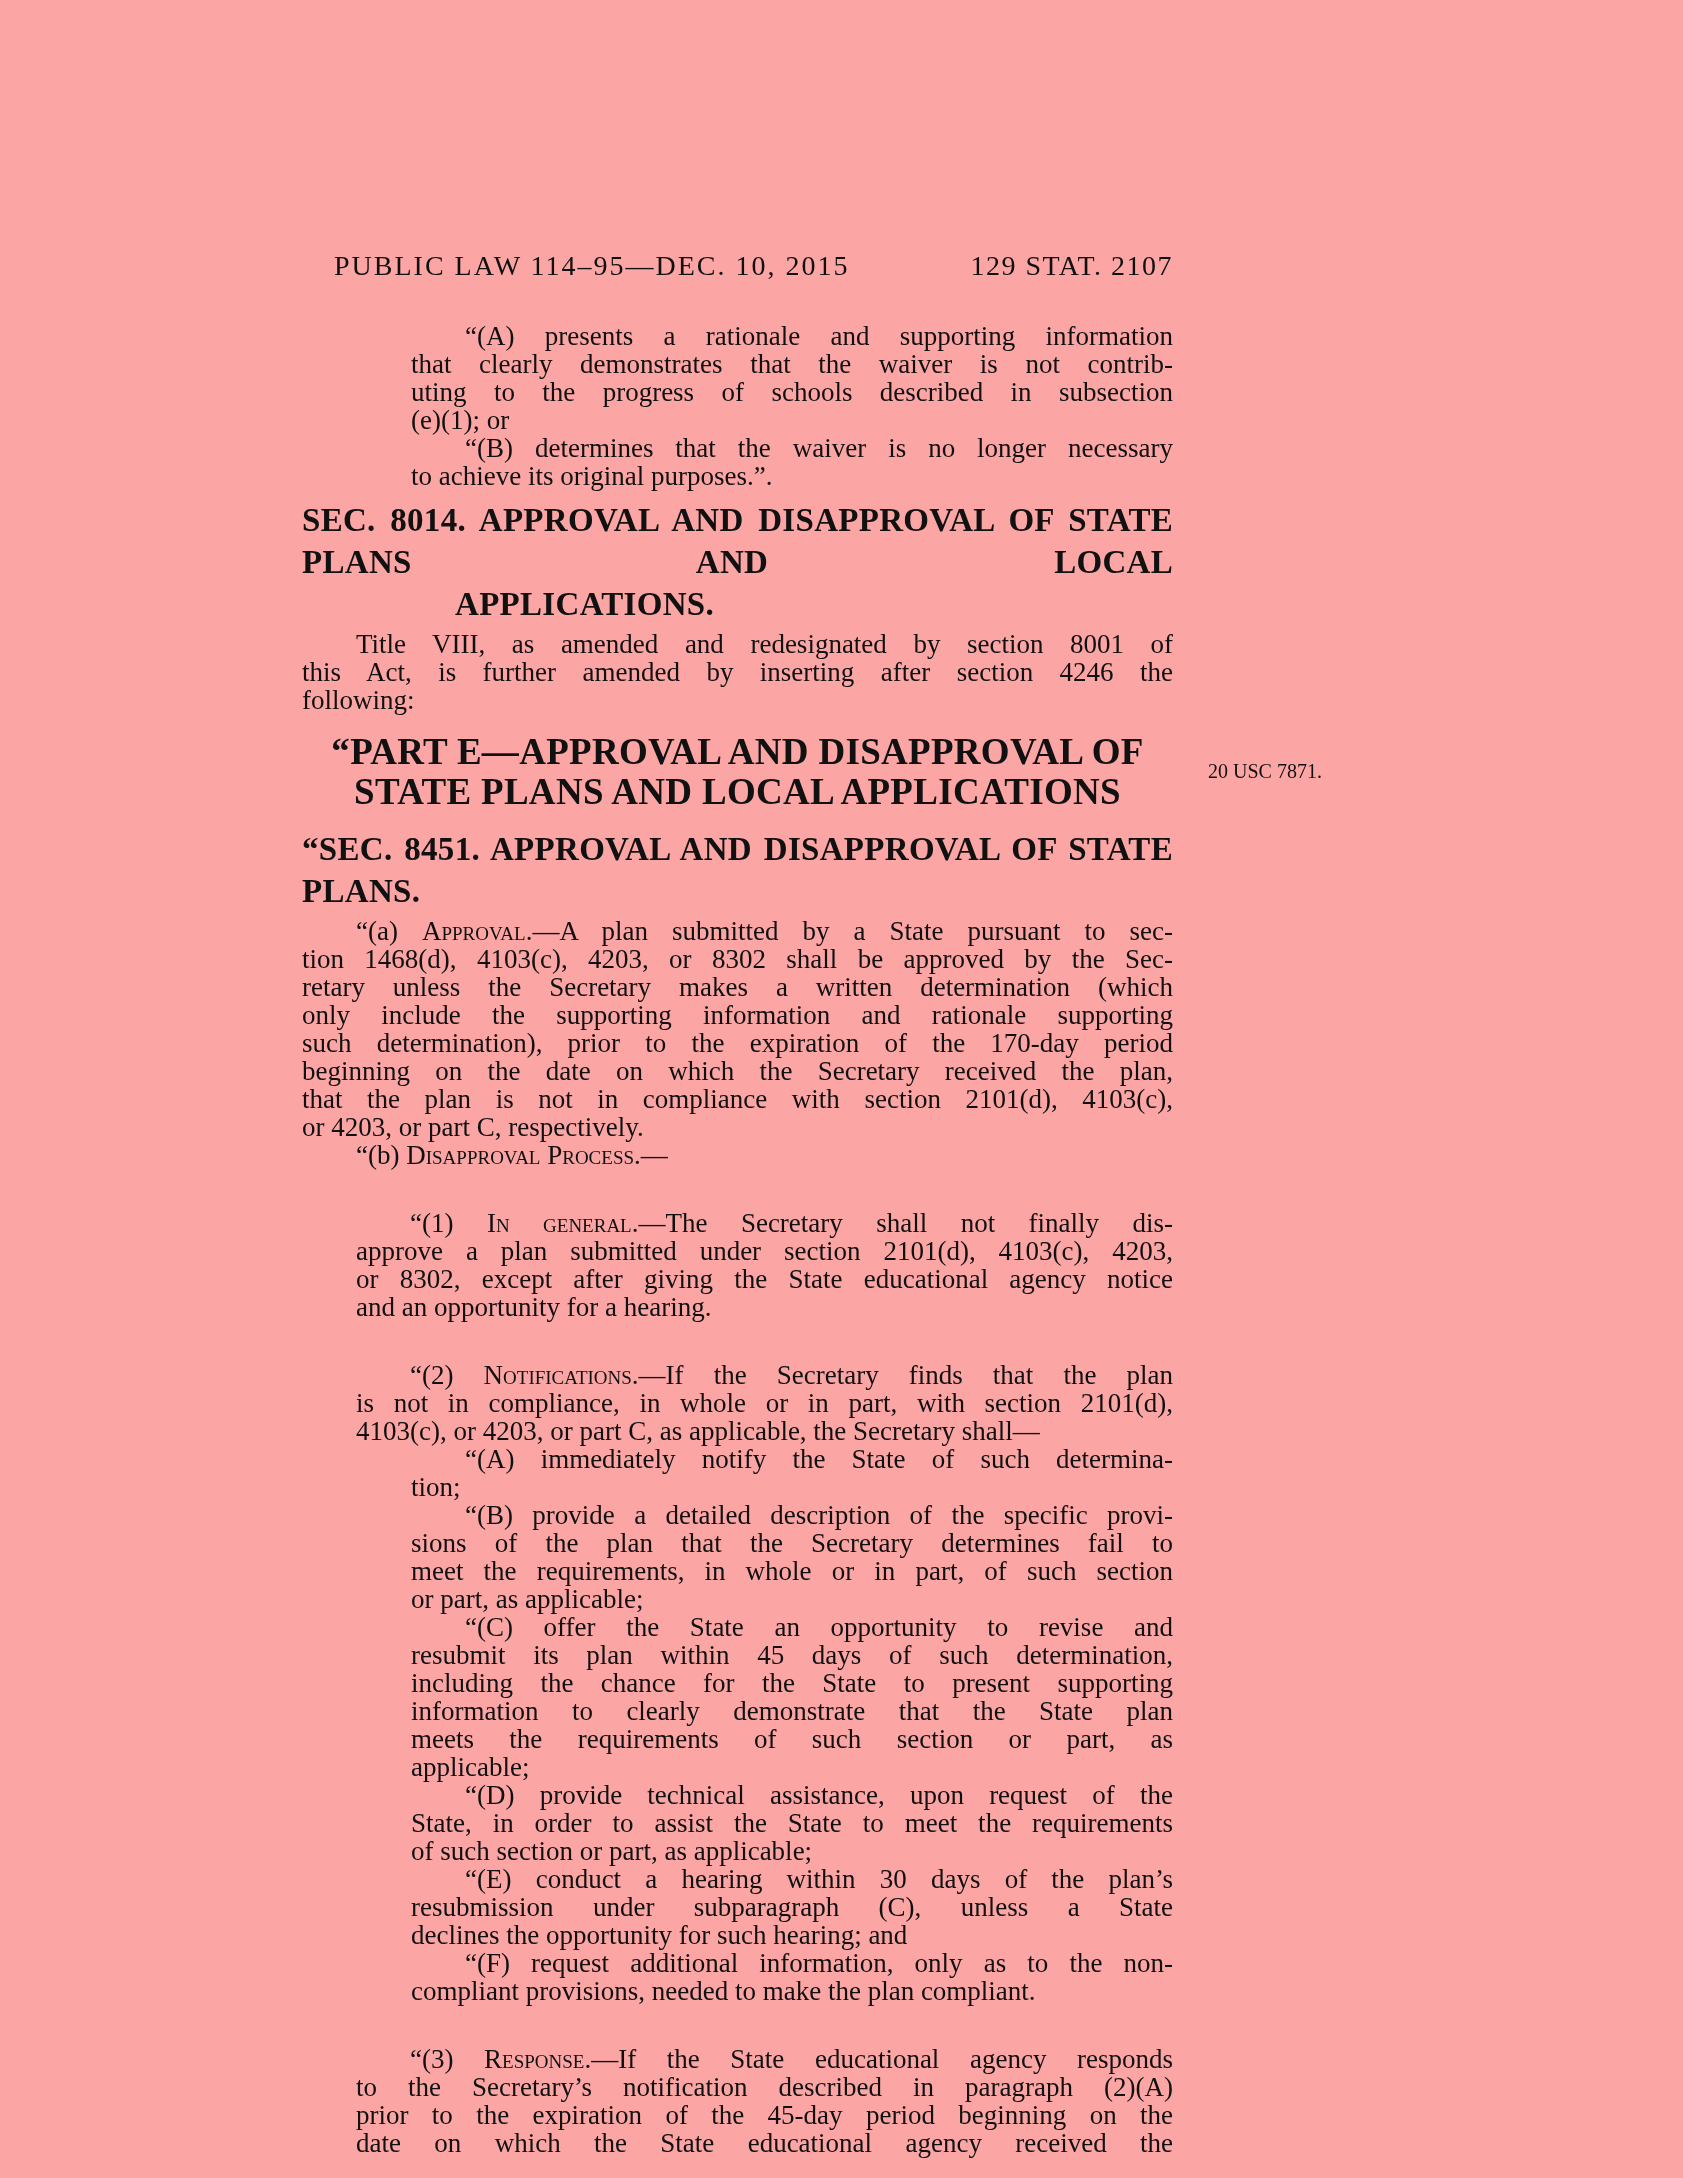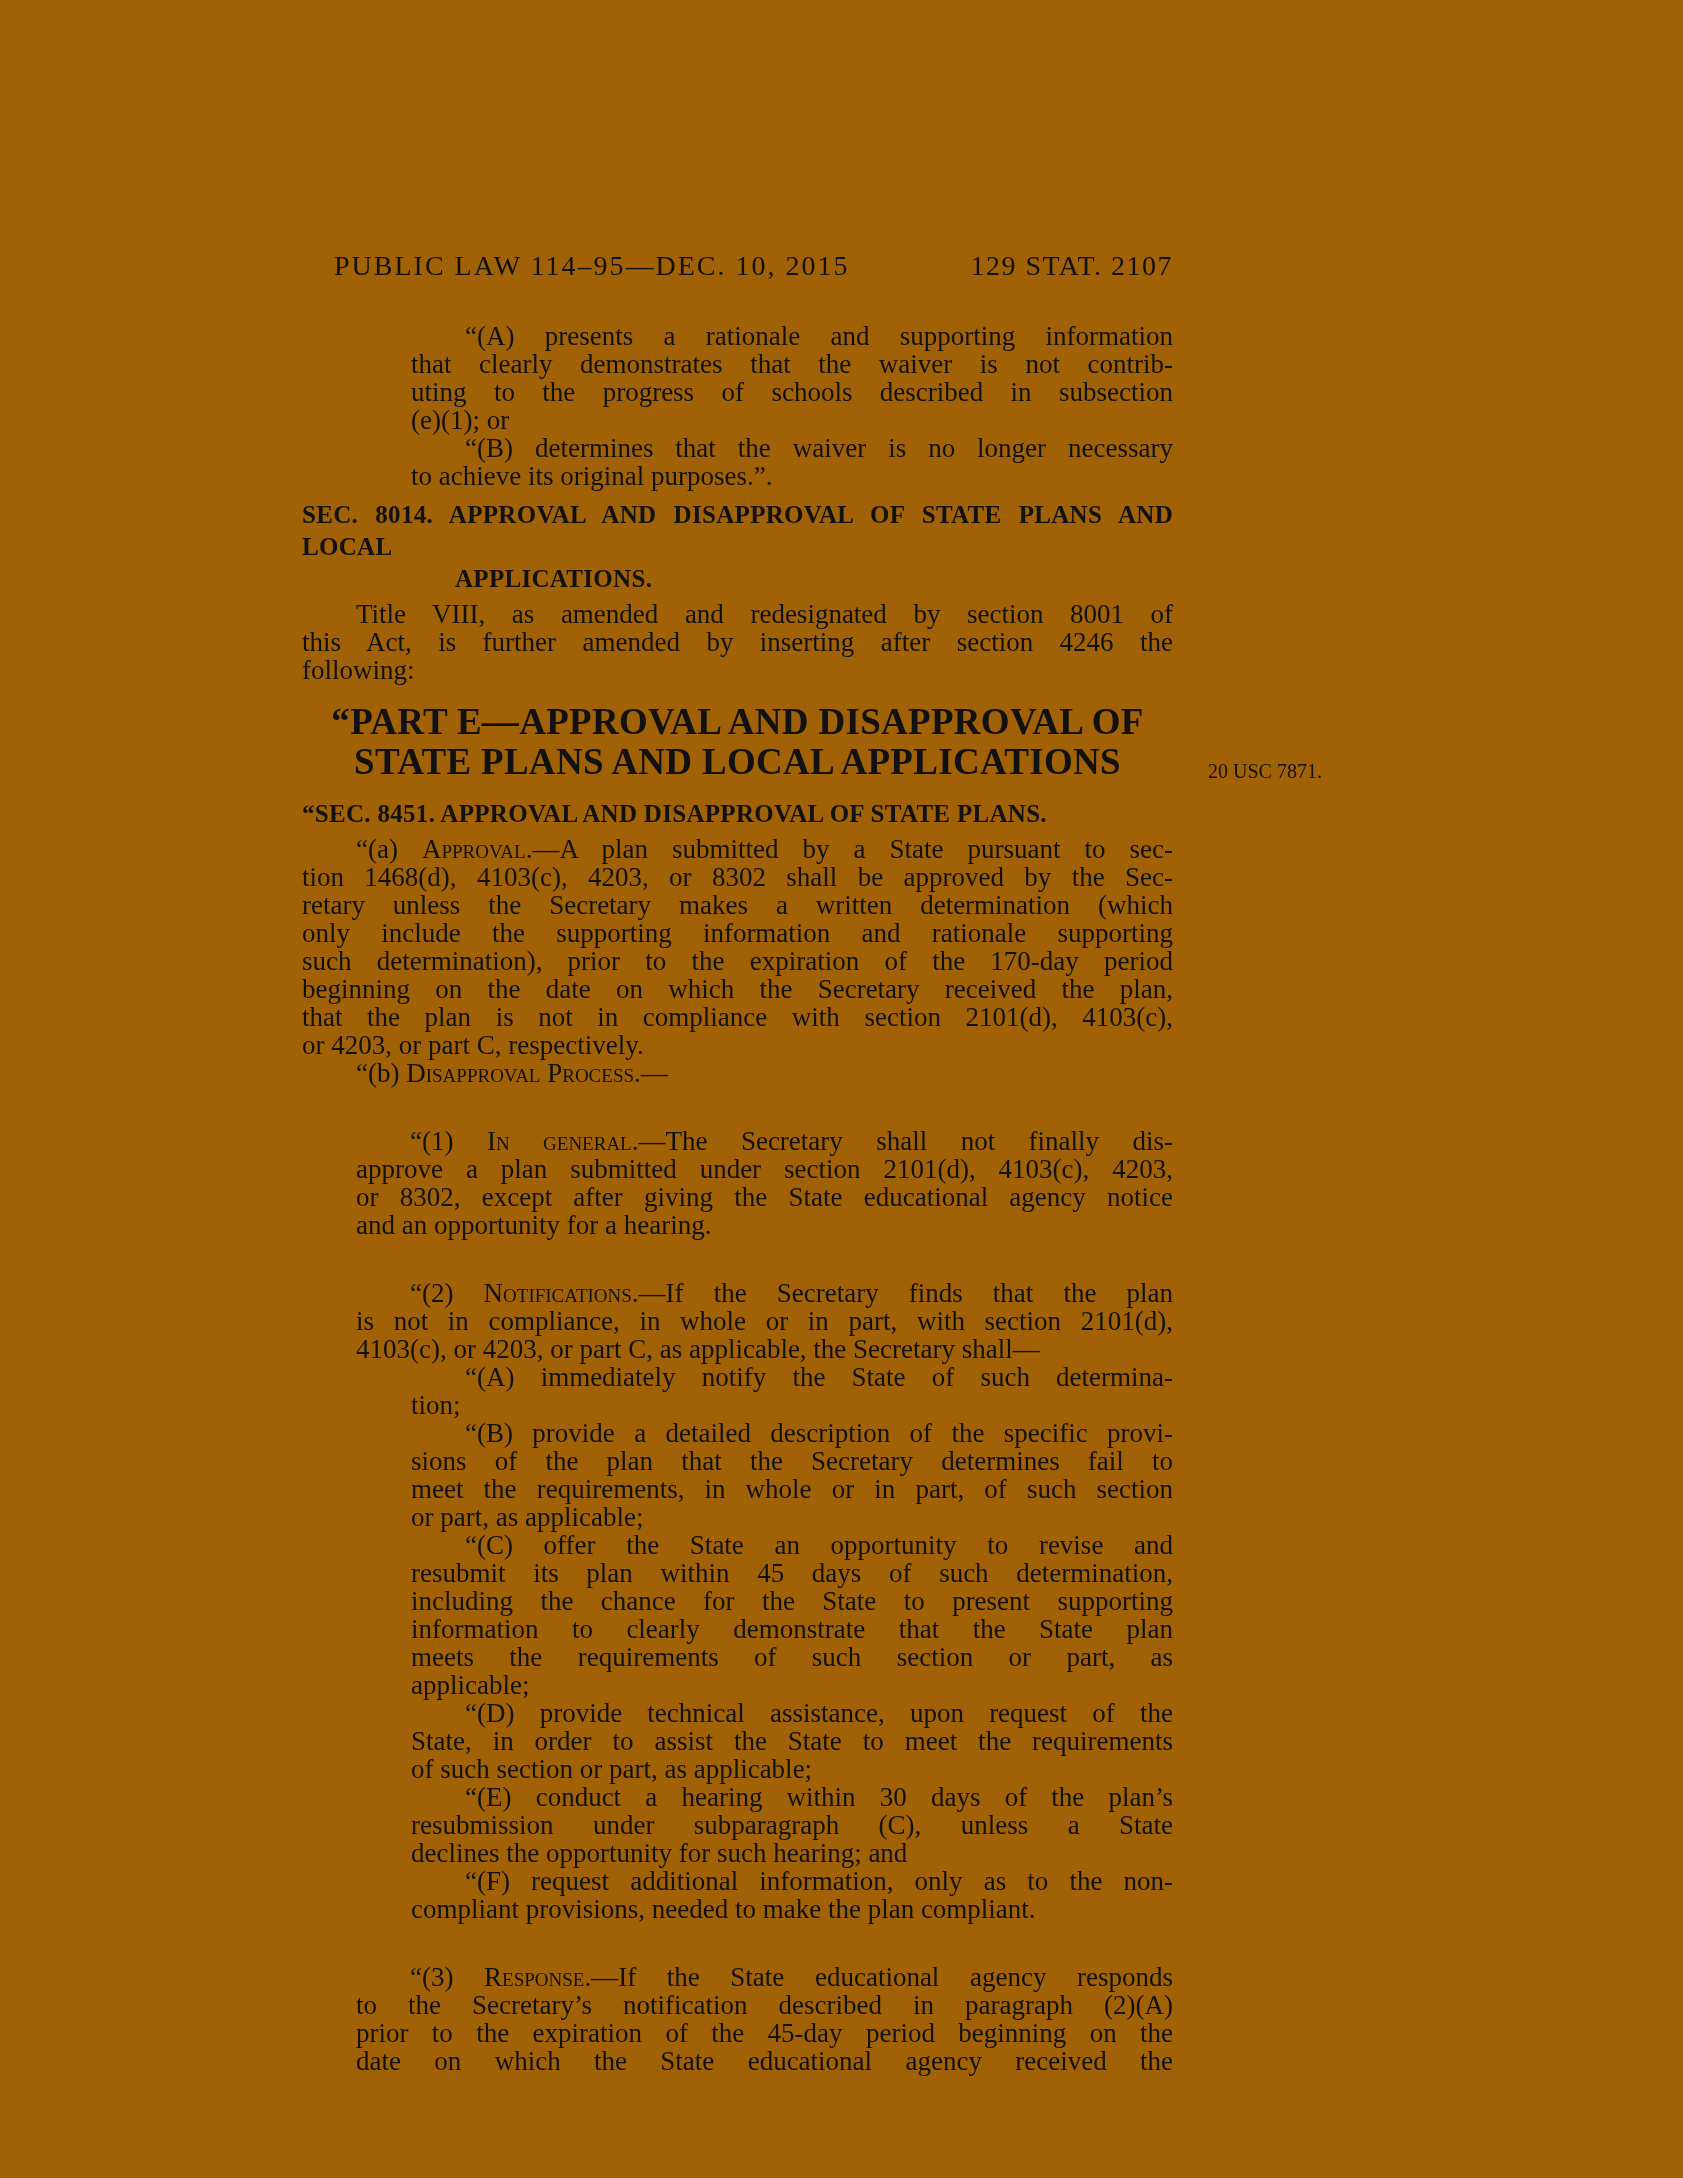--- a/index.html
+++ b/index.html
@@ -1,20 +1,20 @@
 <!DOCTYPE html>
 <html><head>
 <meta charset="utf-8">
 <style>
   html, body { margin: 0; padding: 0; background: #ffffff; }
   #page {
     position: relative;
     width: 1683px;
     height: 2178px;
-    background: #a16207;
+    background: #fca5a5;
     color: #111111;
     font-family: "Liberation Serif", "DejaVu Serif", serif;
     overflow: hidden;
   }
 
   
   #page-header {
     position: absolute;
     top: 251px;
     left: 302px;
@@ -52,22 +52,22 @@
   .paragraph { font-size: 27px; line-height: 28px; }
 
   .line { text-align: justify; text-align-last: left; }
   .line.just { text-align-last: justify; }
   .line.first { text-indent: 54px; }
 
   .sc { font-variant: small-caps; }
 
   .section-heading {
     font-weight: bold;
-    font-size: 25px;
-    line-height: 32px;
+    font-size: 33px;
+    line-height: 42px;
     letter-spacing: 0.3px;
     margin: 9px 0 5px 0;
   }
   .section-heading .line:not(.first) { padding-left: 153px; }
   .section-heading .line.first { text-indent: 0; }
 
   .part-heading {
     font-weight: bold;
     font-size: 37px;
     line-height: 40px;

